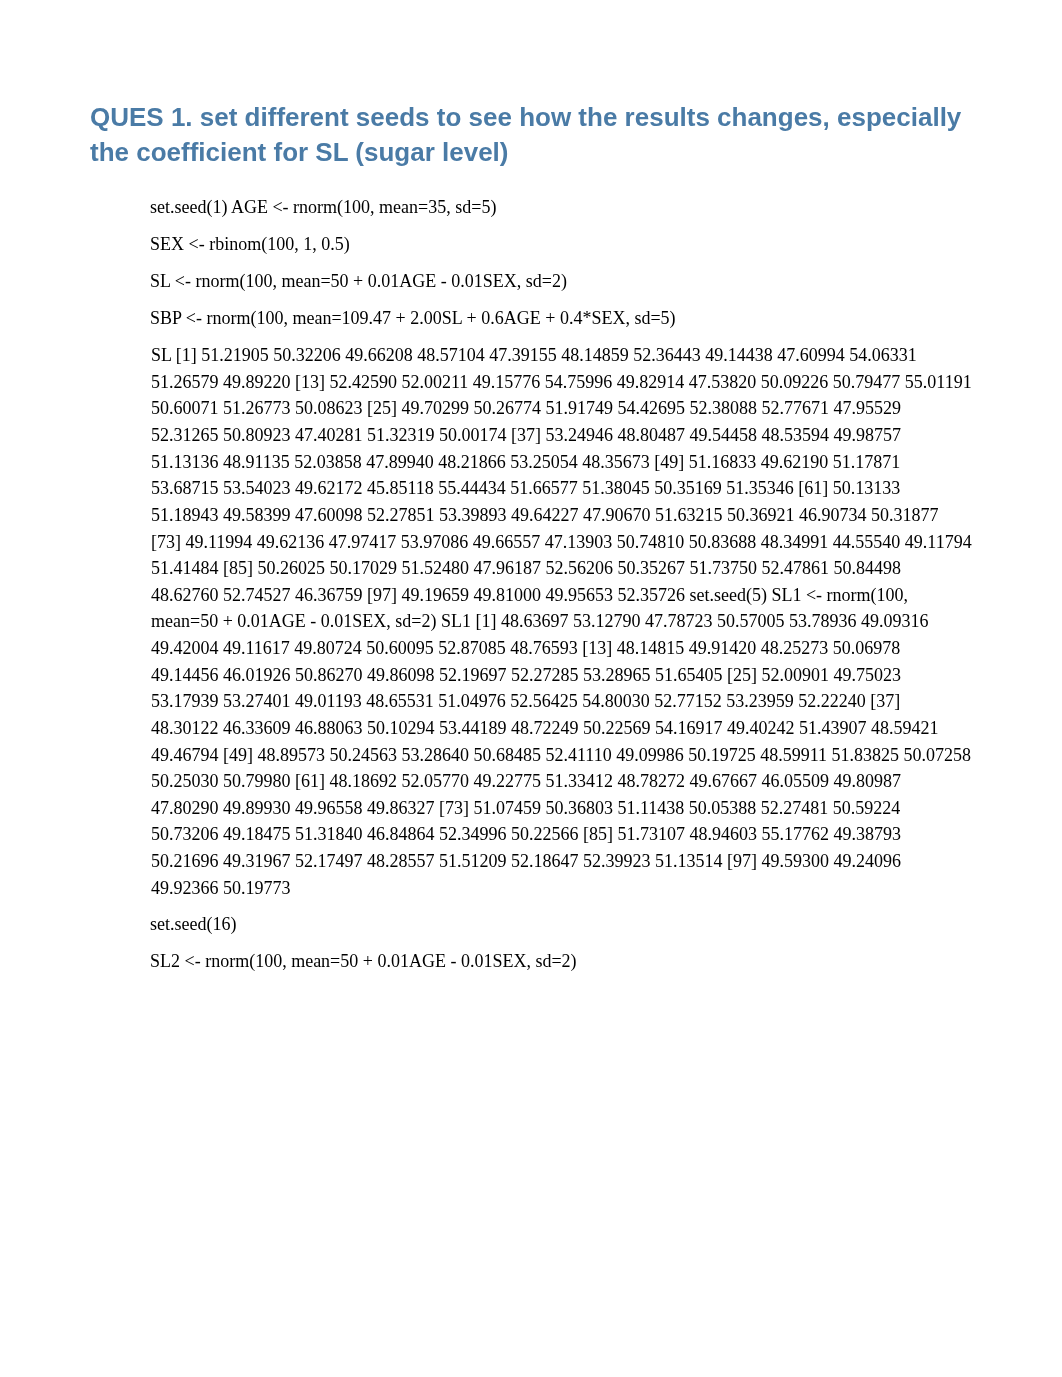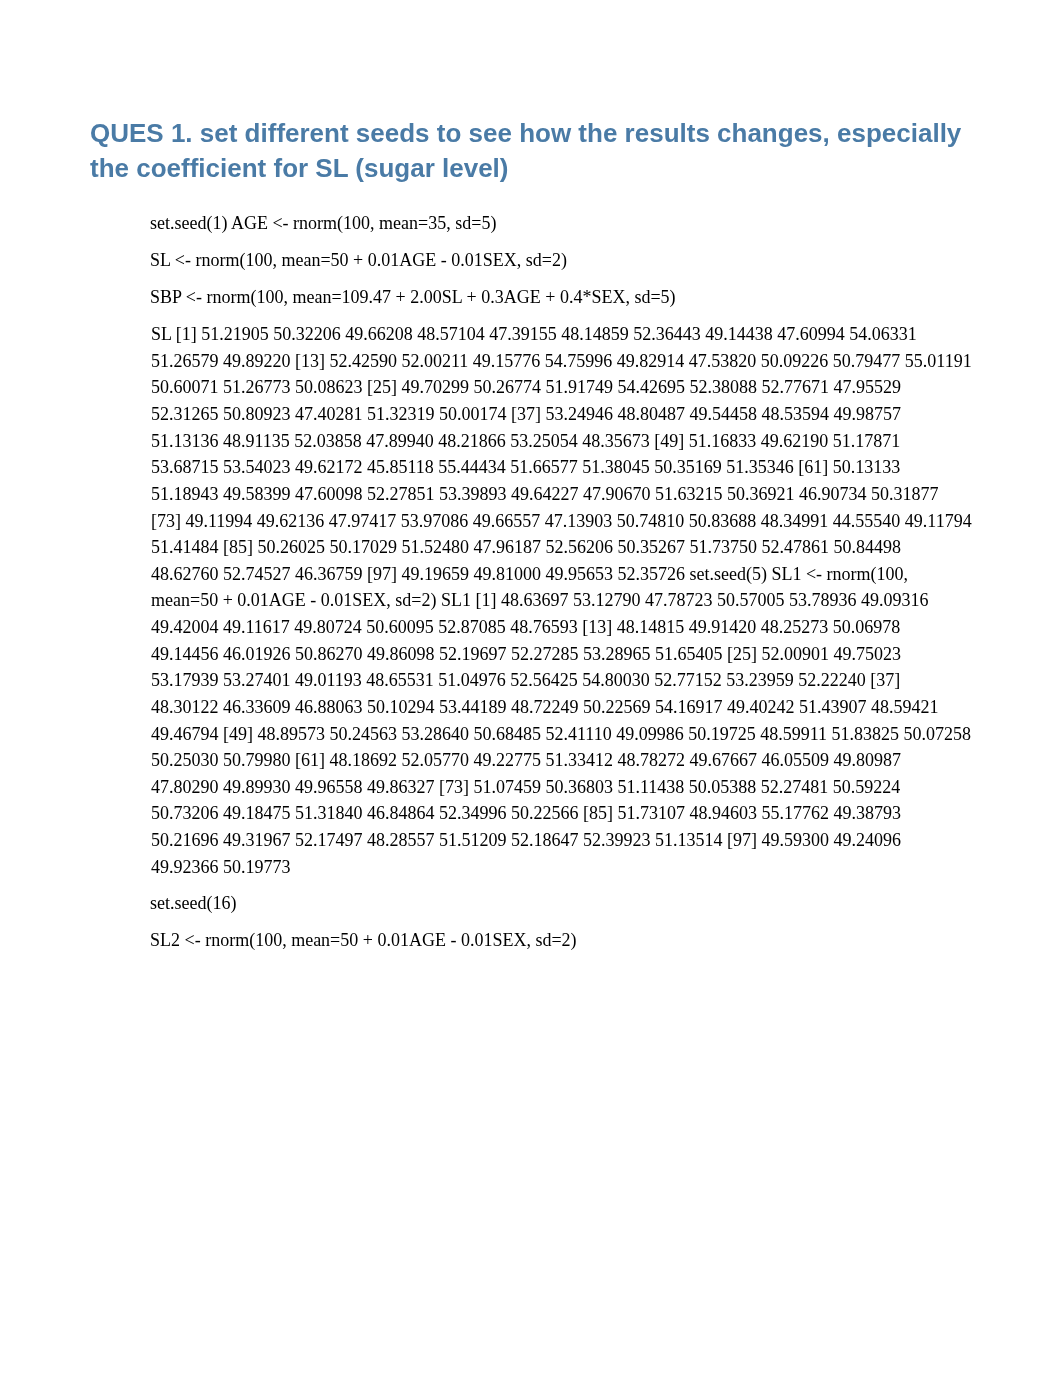--- a/index.html
+++ b/index.html
@@ -11,21 +11,21 @@
   }
   .page {
     padding: 100px 90px 60px 90px;
   }
   .heading {
     color: #4a7ba6;
     font-family: -apple-system, 'Segoe UI', Helvetica, Arial, sans-serif;
     font-weight: 700;
     font-size: 26px;
     line-height: 1.35;
-    margin: 16px 0 24px 0;
+    margin: 0 0 24px 0;
   }
   .content {
     padding-left: 44px;
   }
   .line {
     font-family: Georgia, 'Times New Roman', serif;
     font-size: 18px;
     line-height: 1.5;
     color: #000000;
     margin: 0 0 10px 16px;
@@ -41,25 +41,26 @@
   .ital { }
 </style>
 </head>
 <body>
 
 <div class="page">
   <h2 class="heading">QUES 1. set different seeds to see how the results changes, especially the coefficient for SL (sugar level)</h2>
 
   <div class="content">
     <p class="line">set.seed(1) AGE &lt;- rnorm(100, mean=35, sd=5)</p>
+    <p class="line">SEX &lt;- rbinom(100, 1, 0.5)</p>
     <p class="line">
       <span>SL &lt;- rnorm(100, mean=50 + 0.01</span><span class="ital">AGE - 0.01</span><span>SEX, sd=2)</span>
     </p>
     <p class="line">
-      <span>SBP &lt;- rnorm(100, mean=109.47 + 2.00</span><span class="ital">SL + 0.3</span><span>AGE + 0.4*SEX, sd=5)</span>
+      <span>SBP &lt;- rnorm(100, mean=109.47 + 2.00</span><span class="ital">SL + 0.6</span><span>AGE + 0.4*SEX, sd=5)</span>
     </p>
     <p class="block">
       <span>SL [1] 51.21905 50.32206 49.66208 48.57104 47.39155 48.14859 52.36443 49.14438 47.60994 54.06331 51.26579 49.89220 [13] 52.42590 52.00211 49.15776 54.75996 49.82914 47.53820 50.09226 50.79477 55.01191 50.60071 51.26773 50.08623 [25] 49.70299 50.26774 51.91749 54.42695 52.38088 52.77671 47.95529 52.31265 50.80923 47.40281 51.32319 50.00174 [37] 53.24946 48.80487 49.54458 48.53594 49.98757 51.13136 48.91135 52.03858 47.89940 48.21866 53.25054 48.35673 [49] 51.16833 49.62190 51.17871 53.68715 53.54023 49.62172 45.85118 55.44434 51.66577 51.38045 50.35169 51.35346 [61] 50.13133 51.18943 49.58399 47.60098 52.27851 53.39893 49.64227 47.90670 51.63215 50.36921 46.90734 50.31877 [73] 49.11994 49.62136 47.97417 53.97086 49.66557 47.13903 50.74810 50.83688 48.34991 44.55540 49.11794 51.41484 [85] 50.26025 50.17029 51.52480 47.96187 52.56206 50.35267 51.73750 52.47861 50.84498 48.62760 52.74527 46.36759 [97] 49.19659 49.81000 49.95653 52.35726 set.seed(5) SL1 &lt;- rnorm(100, mean=50 + 0.01</span><span class="ital">AGE - 0.01</span><span>SEX, sd=2) SL1 [1] 48.63697 53.12790 47.78723 50.57005 53.78936 49.09316 49.42004 49.11617 49.80724 50.60095 52.87085 48.76593 [13] 48.14815 49.91420 48.25273 50.06978 49.14456 46.01926 50.86270 49.86098 52.19697 52.27285 53.28965 51.65405 [25] 52.00901 49.75023 53.17939 53.27401 49.01193 48.65531 51.04976 52.56425 54.80030 52.77152 53.23959 52.22240 [37] 48.30122 46.33609 46.88063 50.10294 53.44189 48.72249 50.22569 54.16917 49.40242 51.43907 48.59421 49.46794 [49] 48.89573 50.24563 53.28640 50.68485 52.41110 49.09986 50.19725 48.59911 51.83825 50.07258 50.25030 50.79980 [61] 48.18692 52.05770 49.22775 51.33412 48.78272 49.67667 46.05509 49.80987 47.80290 49.89930 49.96558 49.86327 [73] 51.07459 50.36803 51.11438 50.05388 52.27481 50.59224 50.73206 49.18475 51.31840 46.84864 52.34996 50.22566 [85] 51.73107 48.94603 55.17762 49.38793 50.21696 49.31967 52.17497 48.28557 51.51209 52.18647 52.39923 51.13514 [97] 49.59300 49.24096 49.92366 50.19773</span>
     </p>
     <p class="line">set.seed(16)</p>
     <p class="line">
       <span>SL2 &lt;- rnorm(100, mean=50 + 0.01</span><span class="ital">AGE - 0.01</span><span>SEX, sd=2)</span>
     </p>
   </div>
 </div>

